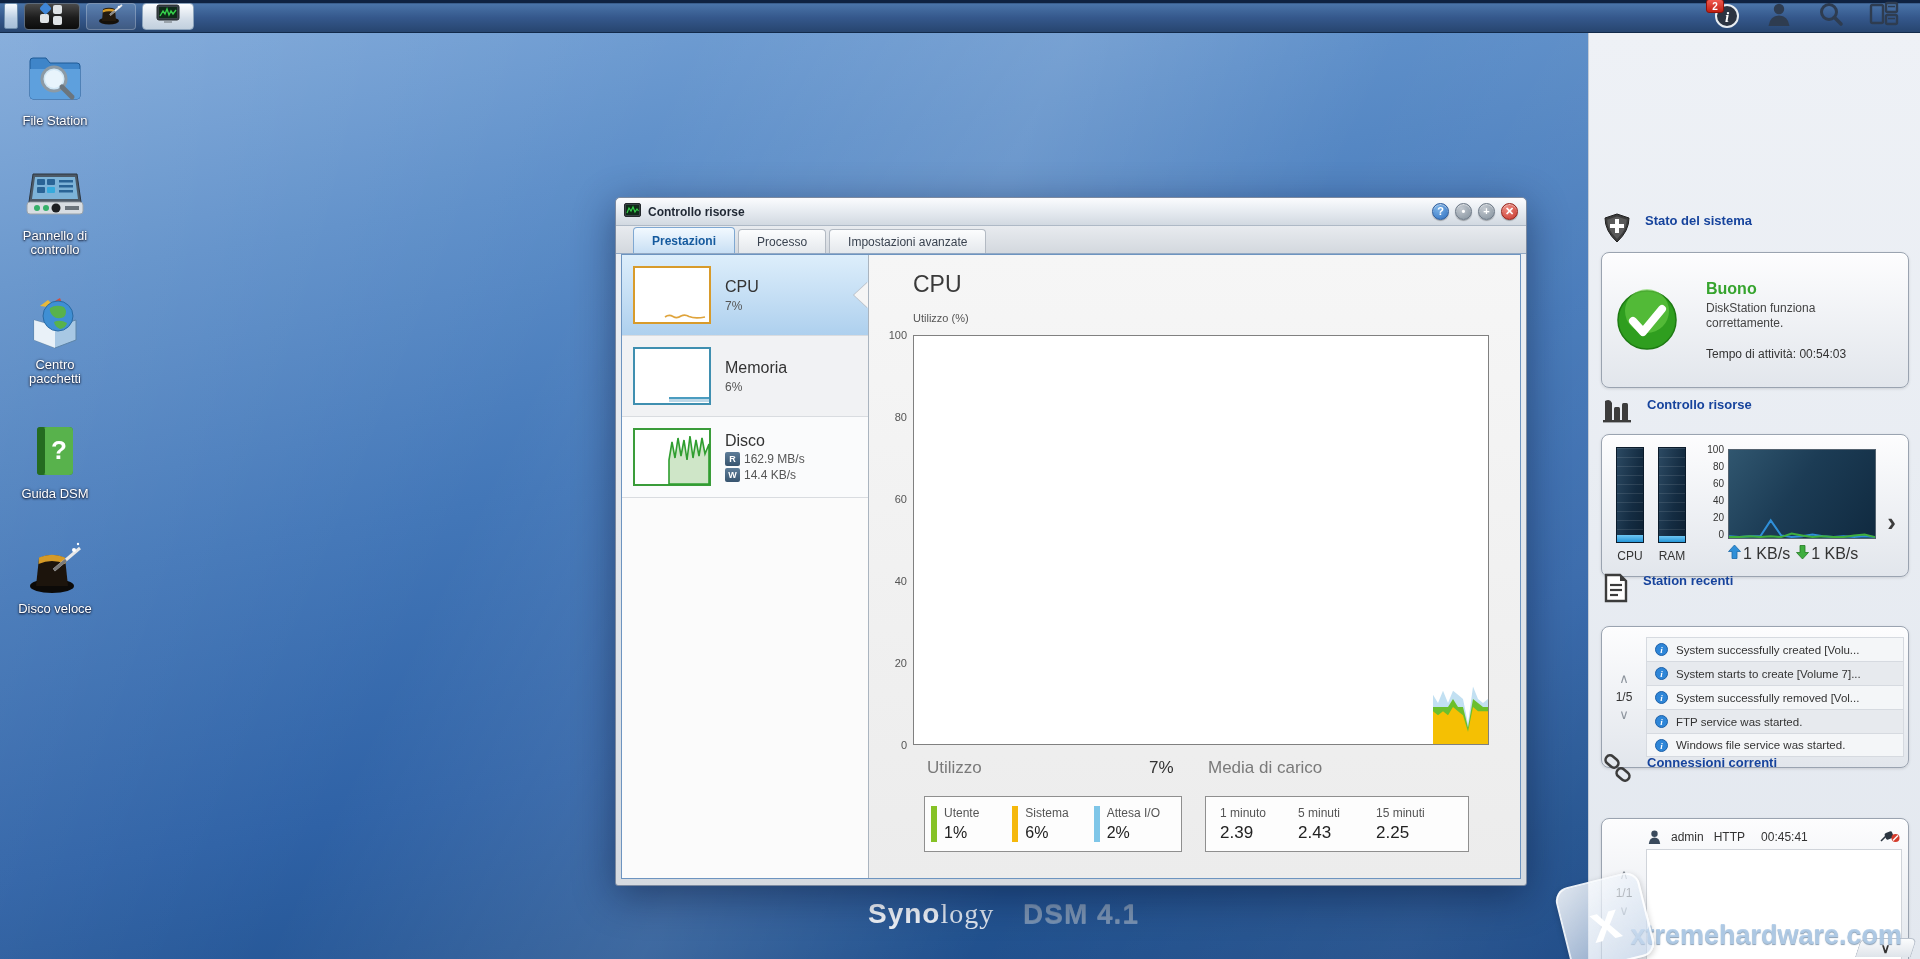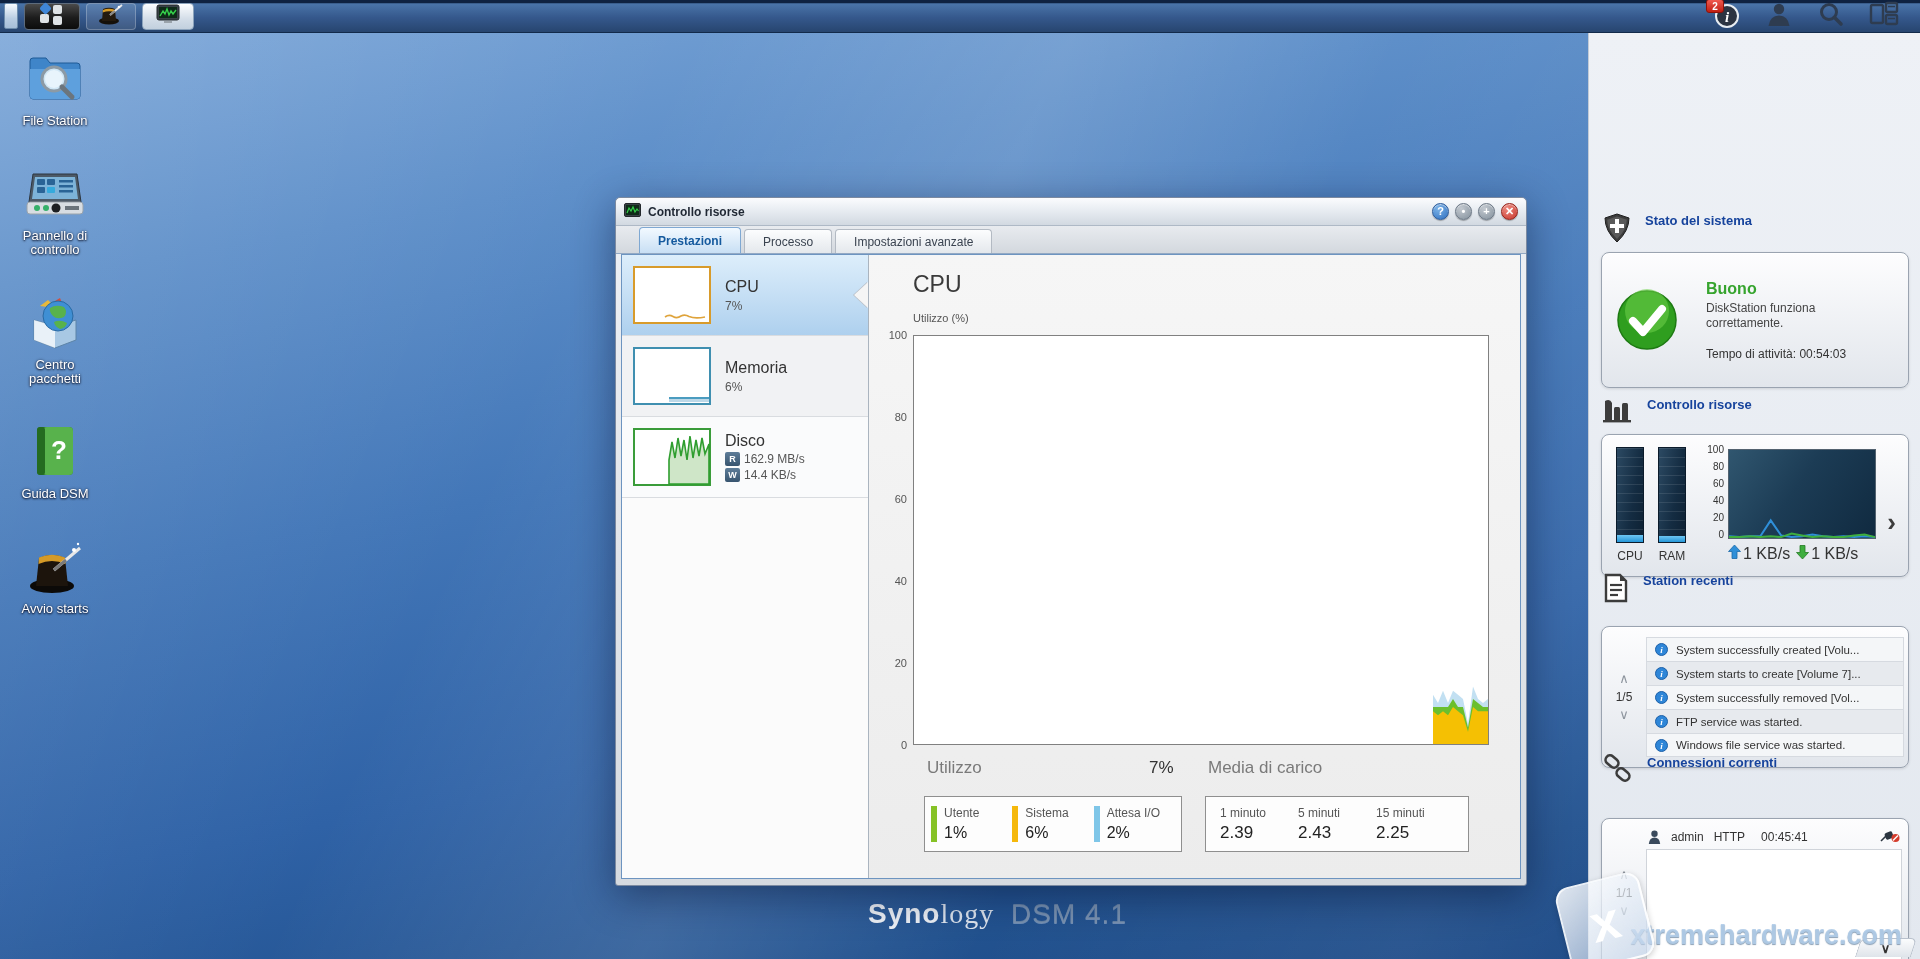--- a/index.html
+++ b/index.html
@@ -52,21 +52,21 @@
   .win-btns { margin-left:auto; display:flex; gap:6px; }
   .wbtn { width:17px; height:17px; border-radius:50%; color:#fff; font-size:11px; font-weight:bold;
     display:flex; align-items:center; justify-content:center; cursor:pointer; line-height:1;
     box-shadow:inset 0 1px 1px rgba(255,255,255,0.6), 0 1px 1px rgba(0,0,0,0.3); }
   .wbtn.help { background:radial-gradient(circle at 35% 30%, #7db4e8, #2f6fc0); border:1px solid #2a5a9a; }
   .wbtn.min, .wbtn.max { background:radial-gradient(circle at 35% 30%, #c3c9d0, #83909c); border:1px solid #6b7785; }
   .wbtn.close { background:radial-gradient(circle at 35% 30%, #ee8a80, #c6362c); border:1px solid #942017; }
 
   .tabstrip { position:absolute; left:0; top:28px; right:0; height:28px;
     background:linear-gradient(180deg,#e8ebef,#d3d8de); border-bottom:1px solid #93a9c4;
-    display:flex; align-items:flex-end; padding-left:23px; gap:3px; }
+    display:flex; align-items:flex-end; padding-left:17px; gap:3px; }
   .tab { height:24px; padding:0 18px; display:flex; align-items:center; font-size:12px;
     border:1px solid #b3bac3; border-bottom:none; border-radius:4px 4px 0 0; color:#3a4350;
     background:linear-gradient(180deg,#fcfdfe,#e4e8ec); cursor:pointer; }
   .tab.active { color:#155a9e; font-weight:bold; border-color:#7fa8d2;
     background:linear-gradient(180deg,#f2f9ff,#c8dff4); height:26px; }
 
   .win-body { position:absolute; left:5px; right:5px; top:56px; bottom:6px;
     border:1px solid #6d94c0; background:#fbfbfb; display:flex; }
 
   
@@ -165,21 +165,21 @@
   .collapse-btn { position:absolute; right:6px; bottom:2px; width:56px; height:19px;
     background:linear-gradient(180deg,#fbfcfd,#dfe4ea); border:1px solid #b9c1cc; border-bottom:none;
     border-radius:6px 6px 0 0; transform:skewX(-18deg); display:flex; align-items:center; justify-content:center;
     cursor:pointer; }
   .collapse-btn span { transform:skewX(18deg); font-size:13px; font-weight:bold; color:#333; }
 
   
   .dsm-watermark { position:absolute; left:868px; top:898px; font-size:28px; letter-spacing:1px; z-index:4; }
   .dsm-watermark .syno { font-weight:bold; color:rgba(255,255,255,0.92); }
   .dsm-watermark .logy { font-family:"Liberation Serif", serif; color:rgba(255,255,255,0.85); }
-  .dsm-watermark .dsm { font-weight:normal; color:rgba(125,148,175,0.75); margin-left:8px;
+  .dsm-watermark .dsm { font-weight:bold; color:rgba(125,148,175,0.75); margin-left:20px;
     text-shadow:0 1px 0 rgba(255,255,255,0.35); }
   .xh-watermark { position:absolute; right:18px; bottom:8px; z-index:20; display:flex; align-items:flex-end;
     pointer-events:none; }
   .xh-badge { width:86px; height:86px; border-radius:14px; transform:rotate(-14deg);
     background:linear-gradient(145deg,rgba(255,255,255,0.85),rgba(190,210,235,0.55));
     border:2px solid rgba(255,255,255,0.8); box-shadow:0 2px 6px rgba(0,0,0,0.2);
     display:flex; align-items:center; justify-content:center; margin-right:-18px; margin-bottom:-14px; }
   .xh-badge span { font-size:52px; font-weight:bold; color:#fff; transform:rotate(0deg); line-height:1; }
   .xh-text { font-size:27px; font-weight:bold; color:rgba(176,204,232,0.9);
     text-shadow:0 1px 1px rgba(90,120,150,0.7), 0 0 2px rgba(255,255,255,0.5); }
@@ -321,21 +321,21 @@
       <svg width="58" height="54" viewBox="0 0 58 54">
         <ellipse cx="26" cy="46" rx="22" ry="7" fill="#0c0a08"></ellipse>
         <path d="M10 46 L13 18 Q26 12 39 18 L42 46 Z" fill="#1c140c"></path>
         <path d="M12.5 24 Q26 18 39.5 24 L39 17.5 Q26 12 13 17.5 Z" fill="#d59a27"></path>
         <line x1="28" y1="30" x2="54" y2="8" stroke="#e8e8e8" stroke-width="3"></line>
         <line x1="28" y1="30" x2="40" y2="20" stroke="#7a7a7a" stroke-width="3"></line>
         <circle cx="48" cy="10" r="2" fill="#fff"></circle>
         <circle cx="52" cy="4" r="1.2" fill="#fff"></circle>
       </svg>
     </div>
-    <div class="lbl">Avvio starts</div>
+    <div class="lbl">Disco veloce</div>
   </div>
 </div>
 
 <div class="window">
   <div class="titlebar">
     <span>
       <svg width="17" height="14" viewBox="0 0 17 14">
         <rect x="0.5" y="0.5" width="16" height="13" rx="1.5" fill="#3a4147" stroke="#23282c"></rect>
         <rect x="2" y="2" width="13" height="10" fill="#0e2b18"></rect>
         <polyline points="3,10 5,5 7,8 9,4 11,9 13,6 14.5,8" fill="none" stroke="#35d04a" stroke-width="1.2"></polyline>

